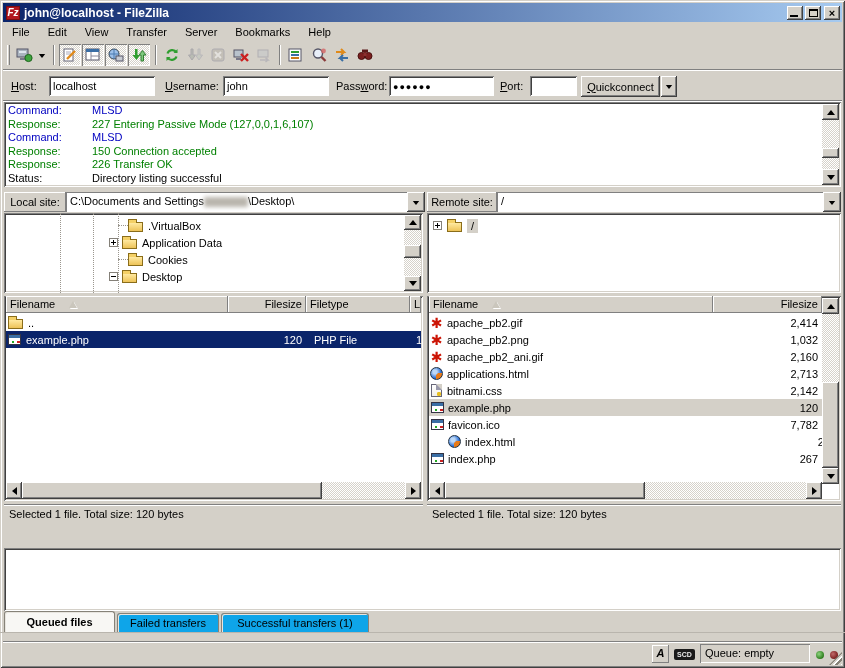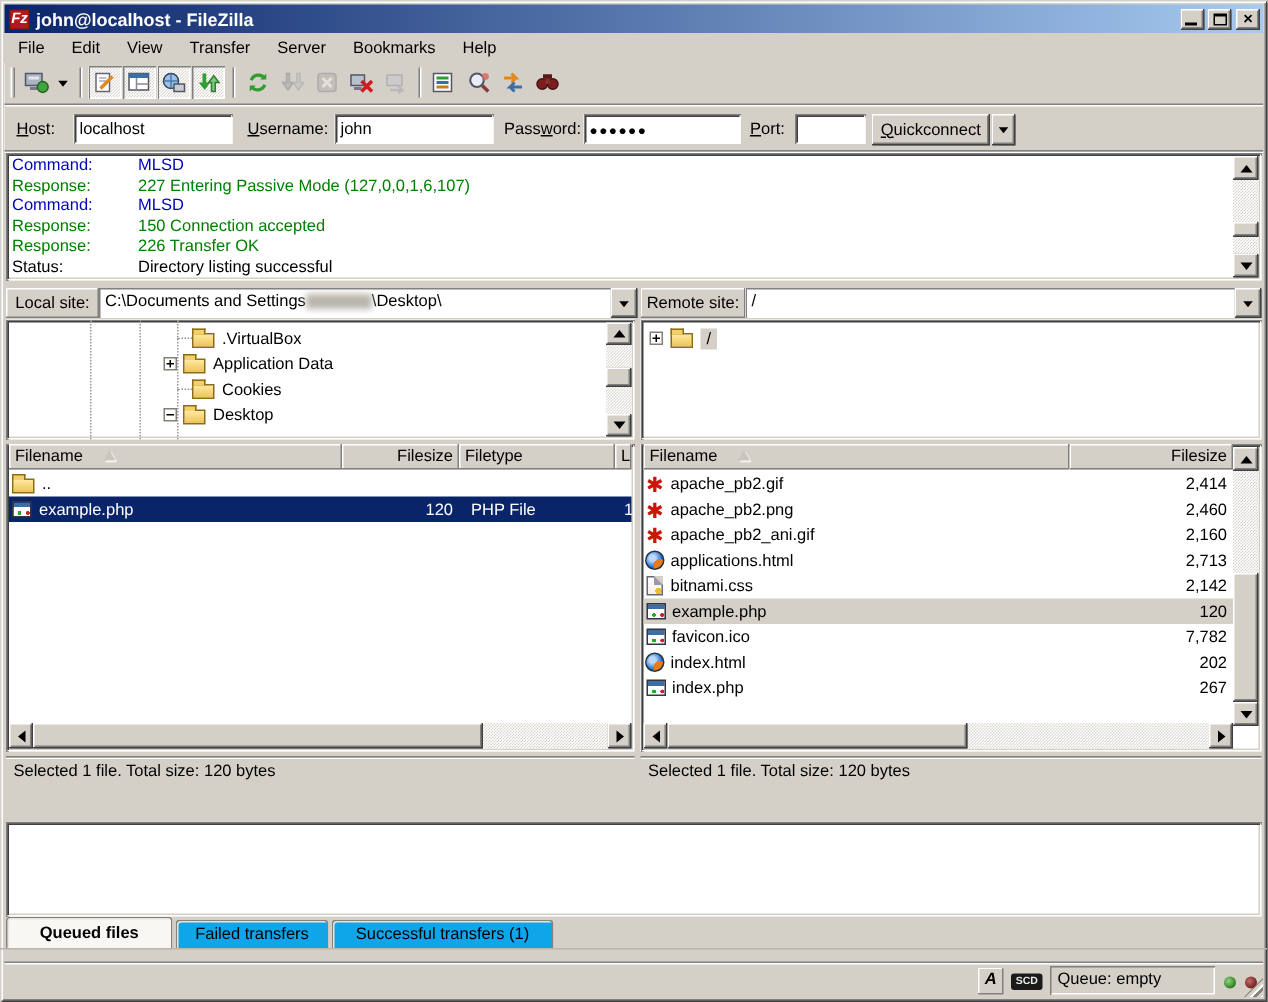--- a/index.html
+++ b/index.html
@@ -417,21 +417,21 @@
     <span class="hdr-cell" style="left:286px;width:109px;text-align:right">Filesize</span>
 
     <div class="lrow" style="left:2px;top:18px;width:393px">
         <span class="ic ic-feather">✱</span>
         <span style="margin-left:3px">apache_pb2.gif</span>
         <span class="cell-num" style="left:286px;width:103px">2,414</span>
       </div>
     <div class="lrow" style="left:2px;top:35px;width:393px">
         <span class="ic ic-feather">✱</span>
         <span style="margin-left:3px">apache_pb2.png</span>
-        <span class="cell-num" style="left:286px;width:103px">2,460</span>
+        <span class="cell-num" style="left:286px;width:103px">1,032</span>
       </div>
     <div class="lrow" style="left:2px;top:52px;width:393px">
         <span class="ic ic-feather">✱</span>
         <span style="margin-left:3px">apache_pb2_ani.gif</span>
         <span class="cell-num" style="left:286px;width:103px">2,160</span>
       </div>
     <div class="lrow" style="left:2px;top:69px;width:393px">
         <span class="ic ic-globe" style="margin-left:1px"></span>
         <span style="margin-left:4px">applications.html</span>
         <span class="cell-num" style="left:286px;width:103px">2,713</span>
@@ -444,21 +444,21 @@
     <div class="lrow sel-gray" style="left:2px;top:103px;width:393px">
         <span class="ic ic-win" style="margin-left:2px"></span>
         <span style="margin-left:4px">example.php</span>
         <span class="cell-num" style="left:286px;width:103px">120</span>
       </div>
     <div class="lrow" style="left:2px;top:120px;width:393px">
         <span class="ic ic-win" style="margin-left:2px"></span>
         <span style="margin-left:4px">favicon.ico</span>
         <span class="cell-num" style="left:286px;width:103px">7,782</span>
       </div>
-    <div class="lrow" style="left:2px;top:137px;width:334px">
+    <div class="lrow" style="left:20px;top:137px;width:334px">
         <span class="ic ic-globe" style="margin-left:1px"></span>
         <span style="margin-left:4px">index.html</span>
         <span class="cell-num" style="left:286px;width:103px">202</span>
       </div>
     <div class="lrow" style="left:2px;top:154px;width:393px">
         <span class="ic ic-win" style="margin-left:2px"></span>
         <span style="margin-left:4px">index.php</span>
         <span class="cell-num" style="left:286px;width:103px">267</span>
       </div>
 

